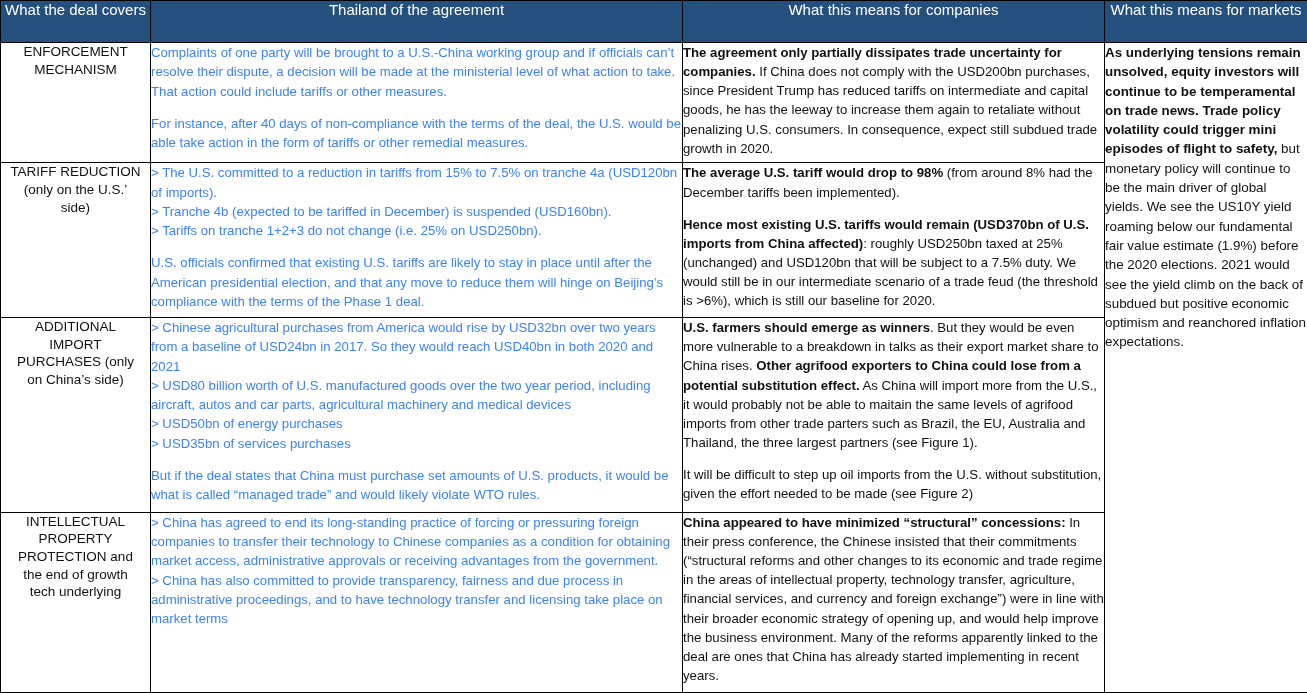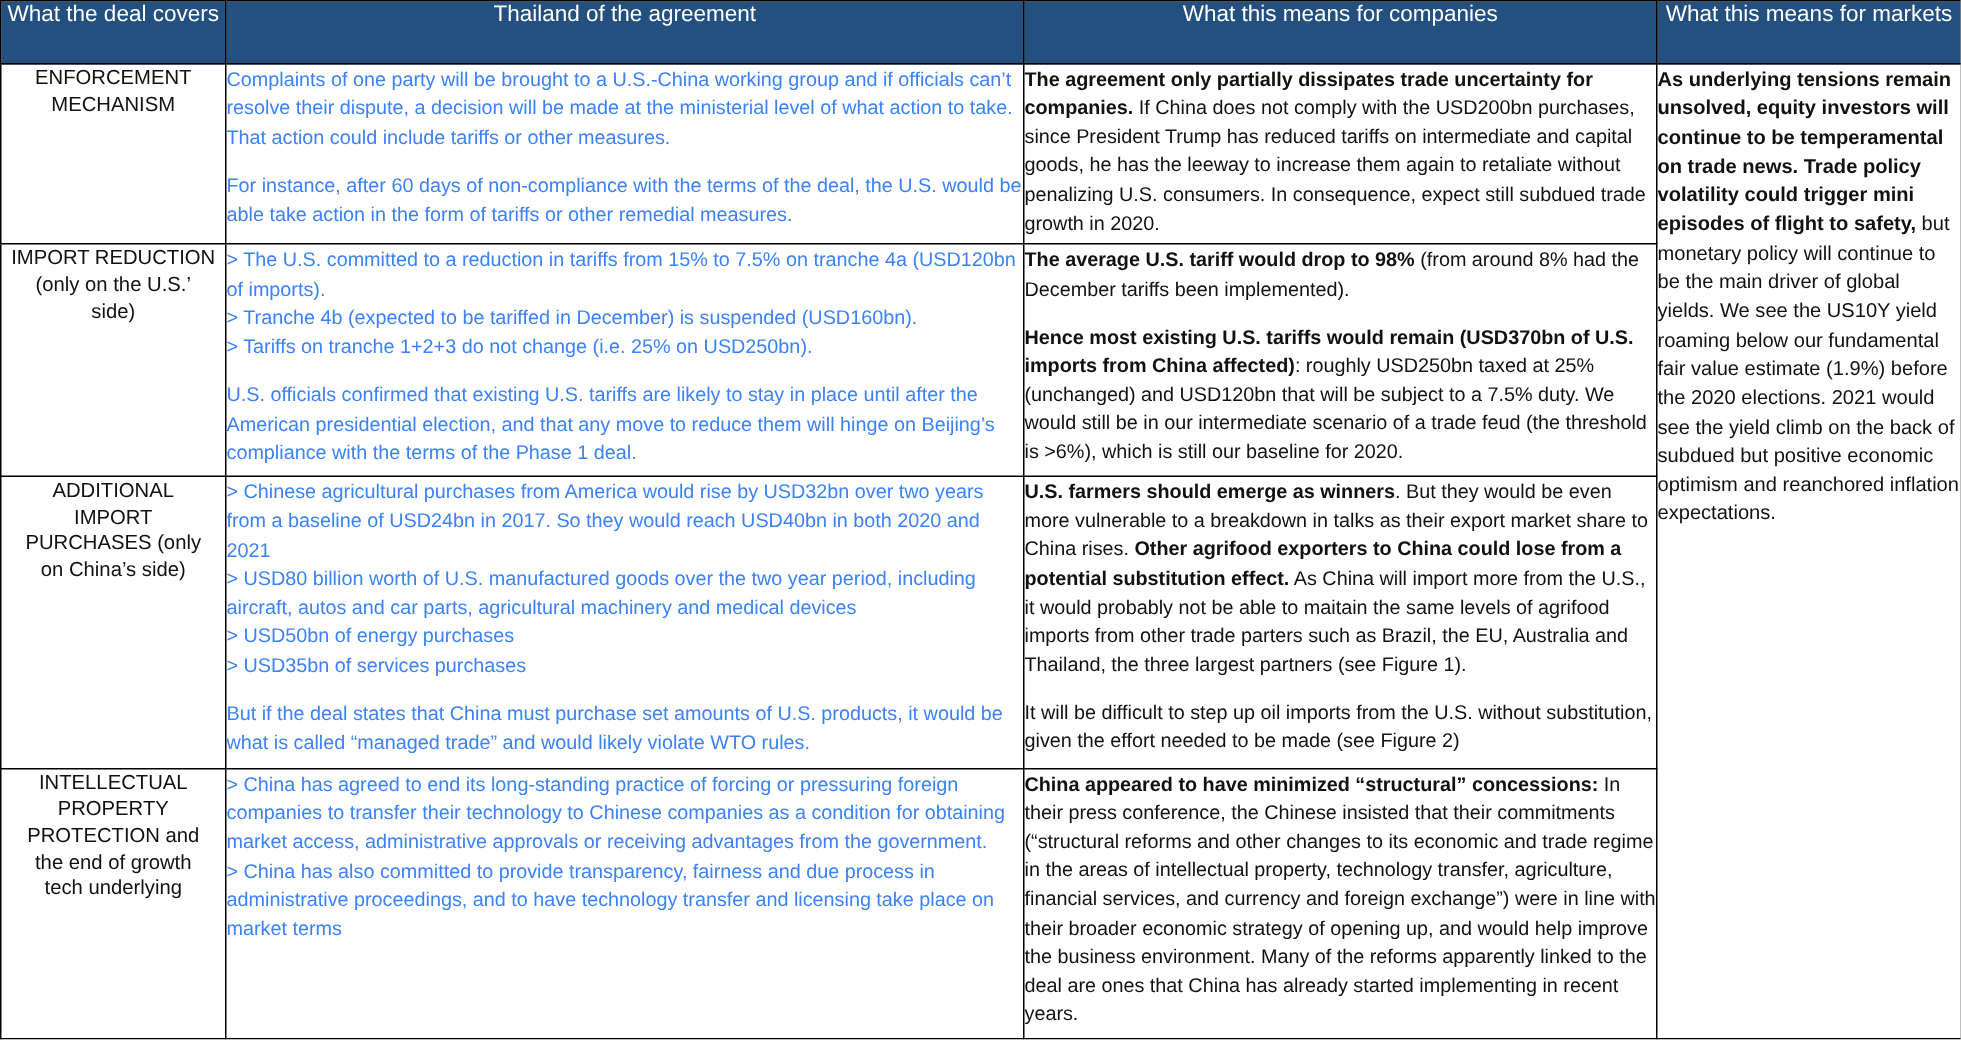--- a/index.html
+++ b/index.html
@@ -107,33 +107,33 @@
 
   <tbody>
 
     <tr>
       <td class="covers">
         <div>ENFORCEMENT</div>
         <div>MECHANISM</div>
       </td>
       <td class="specs">
         <p class="para">Complaints of one party will be brought to a U.S.-China working group and if officials can’t resolve their dispute, a decision will be made at the ministerial level of what action to take. That action could include tariffs or other measures.</p>
-        <p class="para">For instance, after 60 days of non-compliance with the terms of the deal, the U.S. would be able take action in the form of tariffs or other remedial measures.</p>
+        <p class="para">For instance, after 40 days of non-compliance with the terms of the deal, the U.S. would be able take action in the form of tariffs or other remedial measures.</p>
       </td>
       <td class="companies">
         <p class="para"><b>The agreement only partially dissipates trade uncertainty for companies.</b><span> If China does not comply with the USD200bn purchases, since President Trump has reduced tariffs on intermediate and capital goods, he has the leeway to increase them again to retaliate without penalizing U.S. consumers. In consequence, expect still subdued trade growth in 2020.</span></p>
       </td>
       <td class="markets" rowspan="4">
         <p class="tight"><b>As underlying tensions remain unsolved, equity investors will continue to be temperamental on trade news. Trade policy volatility could trigger mini episodes of flight to safety,</b><span> but monetary policy will continue to be the main driver of global yields. We see the US10Y yield roaming below our fundamental fair value estimate (1.9%) before the 2020 elections. 2021 would see the yield climb on the back of subdued but positive economic optimism and reanchored inflation expectations.</span></p>
       </td>
     </tr>
 
     <tr>
       <td class="covers">
-        <div>IMPORT REDUCTION</div>
+        <div>TARIFF REDUCTION</div>
         <div>(only on the U.S.’</div>
         <div>side)</div>
       </td>
       <td class="specs">
         <p class="tight">&gt; The U.S. committed to a reduction in tariffs from 15% to 7.5% on tranche 4a (USD120bn of imports).</p>
         <p class="tight">&gt; Tranche 4b (expected to be tariffed in December) is suspended (USD160bn).</p>
         <p class="tight">&gt; Tariffs on tranche 1+2+3 do not change (i.e. 25% on USD250bn).</p>
         <span class="spacer-line"></span>
         <p class="tight">U.S. officials confirmed that existing U.S. tariffs are likely to stay in place until after the American presidential election, and that any move to reduce them will hinge on Beijing’s compliance with the terms of the Phase 1 deal.</p>
       </td>

